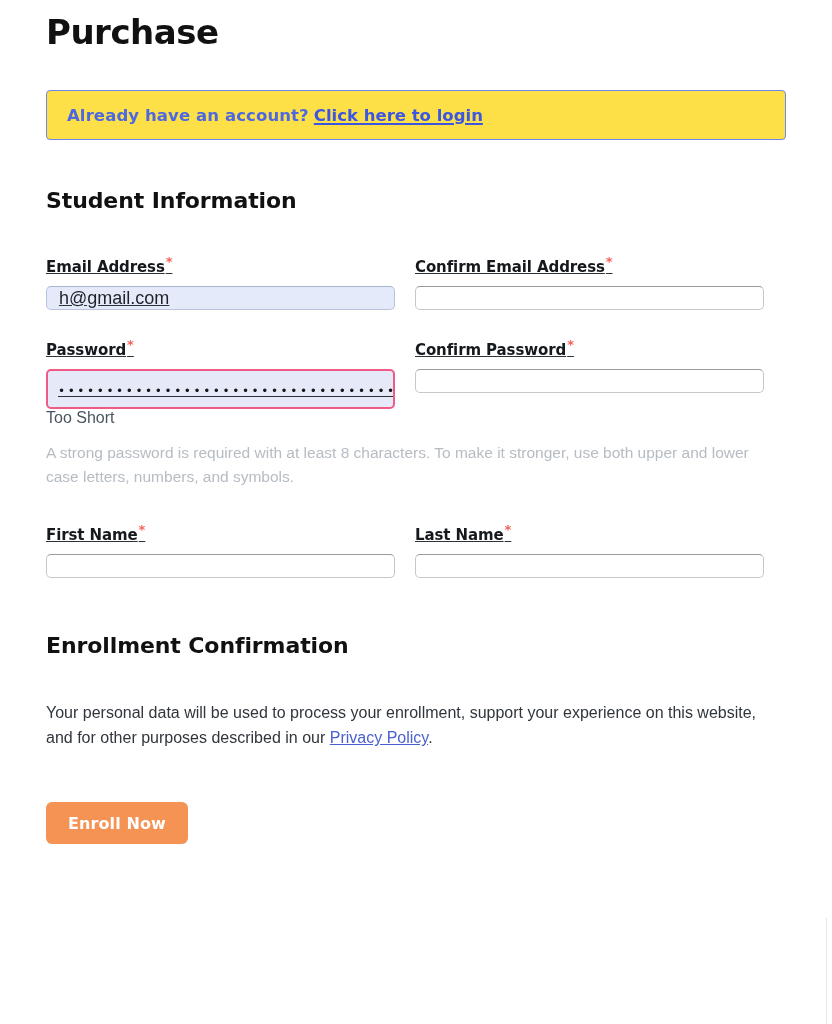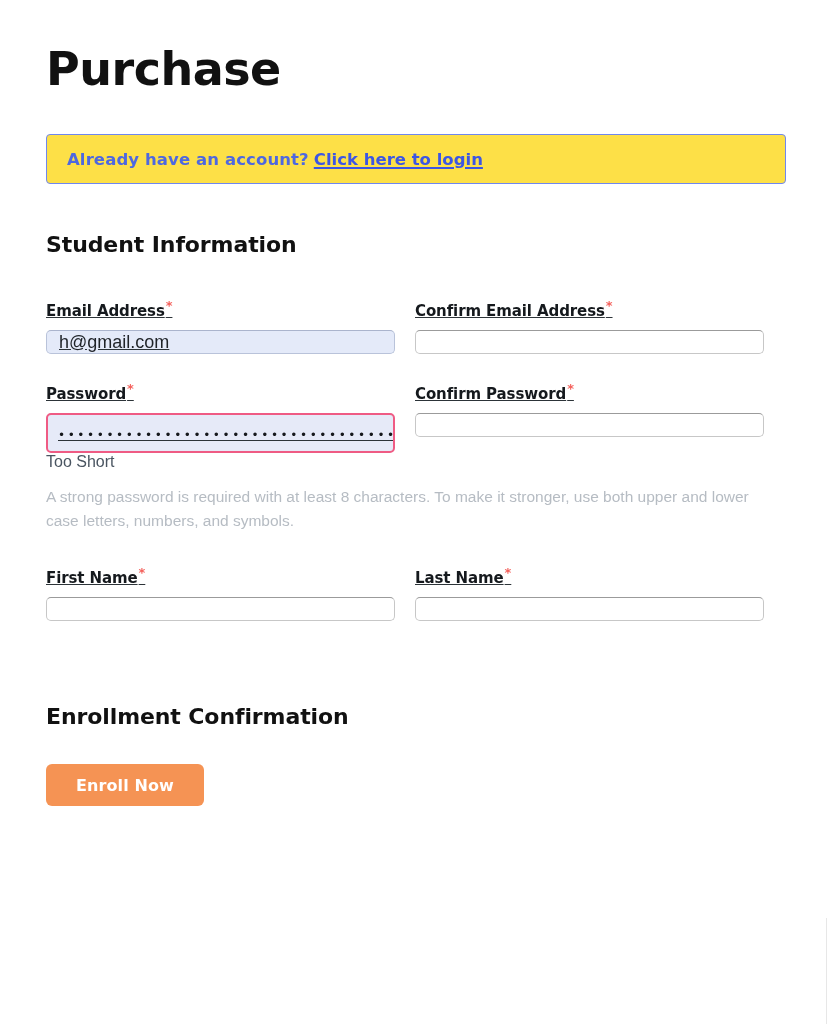--- a/index.html
+++ b/index.html
@@ -21,26 +21,26 @@
   .page {
     position: relative;
     width: 832px;
     height: 1024px;
     padding: 0 46px 0 46px;
   }
 
   
   .page-title {
     font-family: "DejaVu Sans", sans-serif;
-    font-size: 46px;
+    font-size: 34px;
     font-weight: 800;
     letter-spacing: -0.5px;
     color: #111111;
     margin: 0;
-    padding-top: 41px;
+    padding-top: 12px;
     line-height: 1.22;
   }
 
   
   .login-notice {
     margin-top: 37px;
     border: 1px solid #6f87ef;
     background: #fde047;
     border-radius: 4px;
     height: 50px;
@@ -70,21 +70,21 @@
   
   .section-heading {
     font-family: "DejaVu Sans", sans-serif;
     font-size: 22px;
     font-weight: 800;
     color: #111111;
     letter-spacing: -0.1px;
     margin: 0;
   }
   .sh-student { margin-top: 48px; }
-  .sh-enroll  { margin-top: 83px; }
+  .sh-enroll  { margin-top: 55px; }
 
   
   .form-row {
     display: flex;
     gap: 20px;
   }
   .row-email  { margin-top: 42px; }
   .row-pass   { margin-top: 28px; }
   .row-name   { margin-top: 34px; }
   .field { width: 349px; text-decoration: underline; }
@@ -174,21 +174,21 @@
     cursor: pointer;
   }
 
   
   .enroll-btn {
     margin-top: 35px;
     display: inline-flex;
     align-items: center;
     justify-content: center;
     height: 42px;
-    padding: 0 30px;
+    padding: 0 22px;
     background: #f59354;
     border: none;
     border-radius: 6px;
     color: #ffffff;
     font-family: "DejaVu Sans", sans-serif;
     font-size: 16px;
     font-weight: 700;
     letter-spacing: 0.1px;
     cursor: pointer;
   }
@@ -261,18 +261,19 @@
     <div class="field">
       <label class="field-label">
         <span>Last Name</span><span class="req-star">*</span>
       </label>
       <input class="text-input" type="text" value="" style="">
     </div>
   </div>
 
   <h2 class="section-heading sh-enroll">Enrollment Confirmation</h2>
 
+  <p class="consent-text"><span>Your personal data will be used to process your enrollment, support your experience on this website, and for other purposes described in our </span><a class="policy-link">Privacy Policy</a><span>.</span></p>
 
   <button class="enroll-btn">Enroll Now</button>
 
   <div class="edge-line"></div>
 
 </div>
 
 </body></html>

